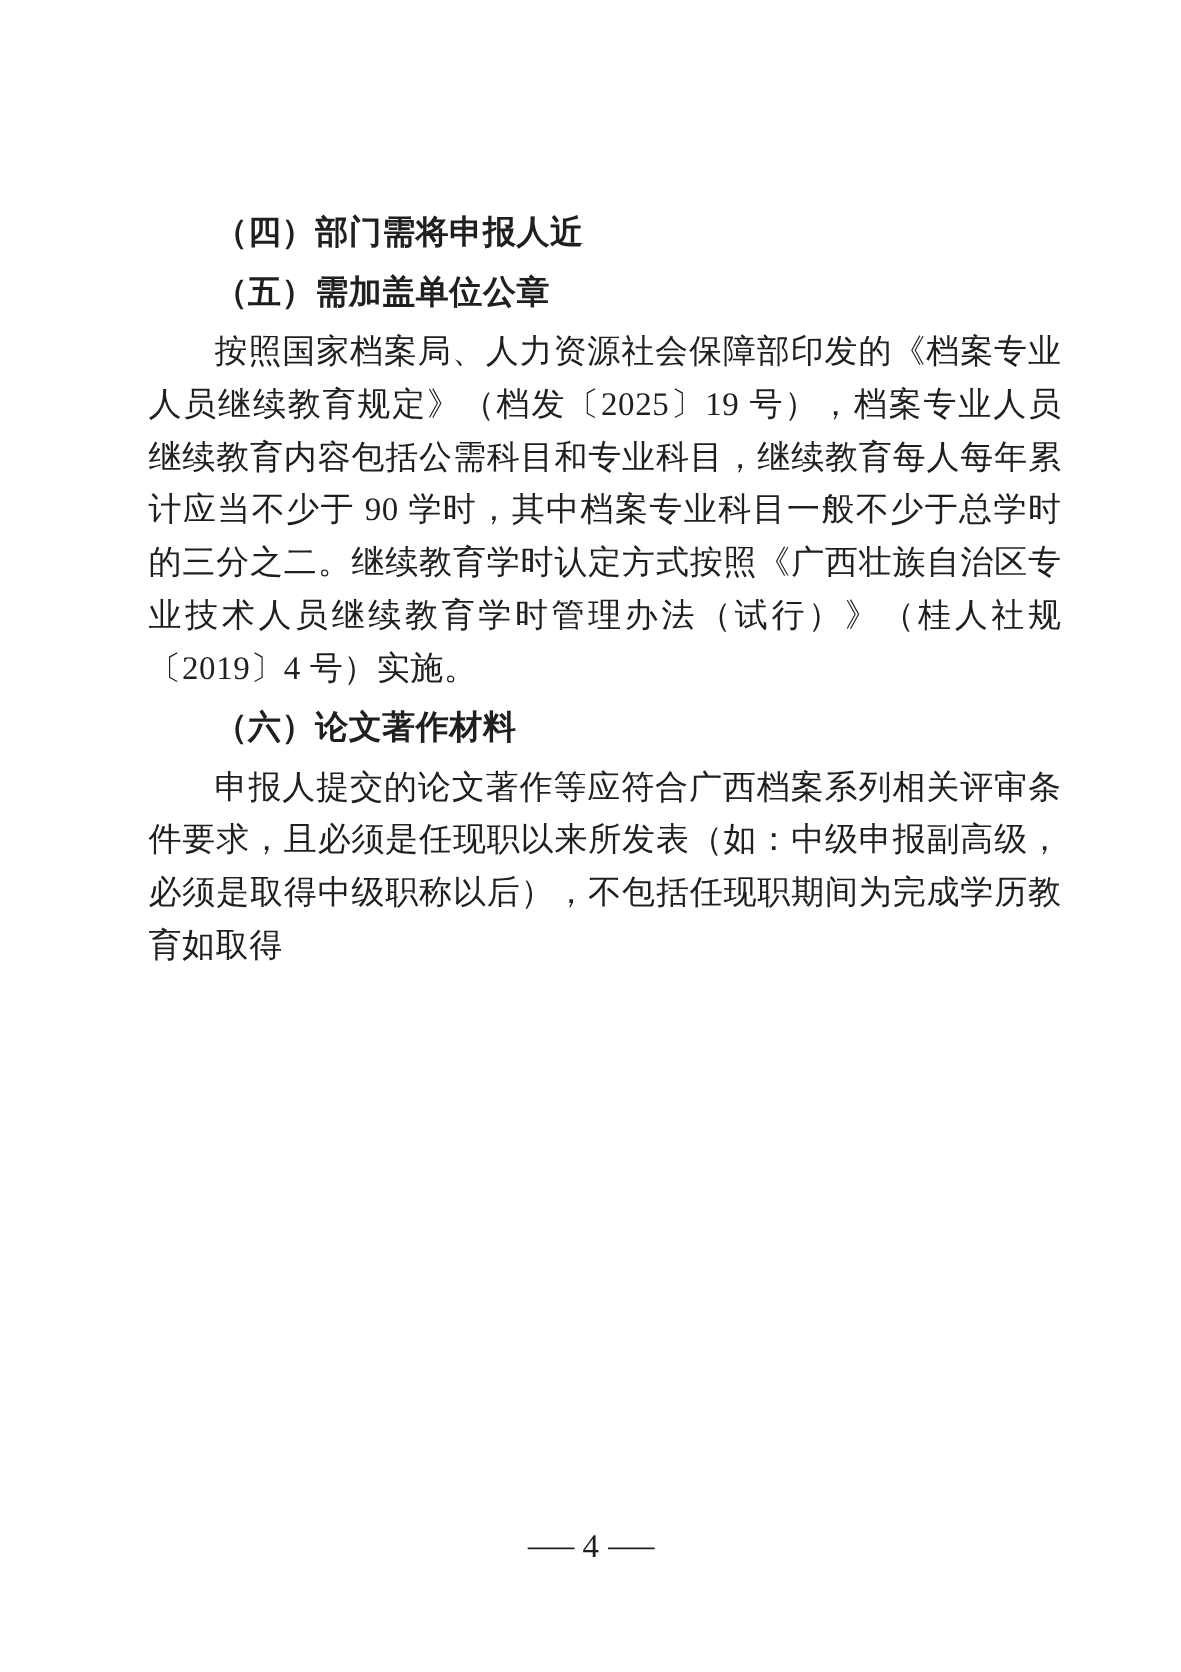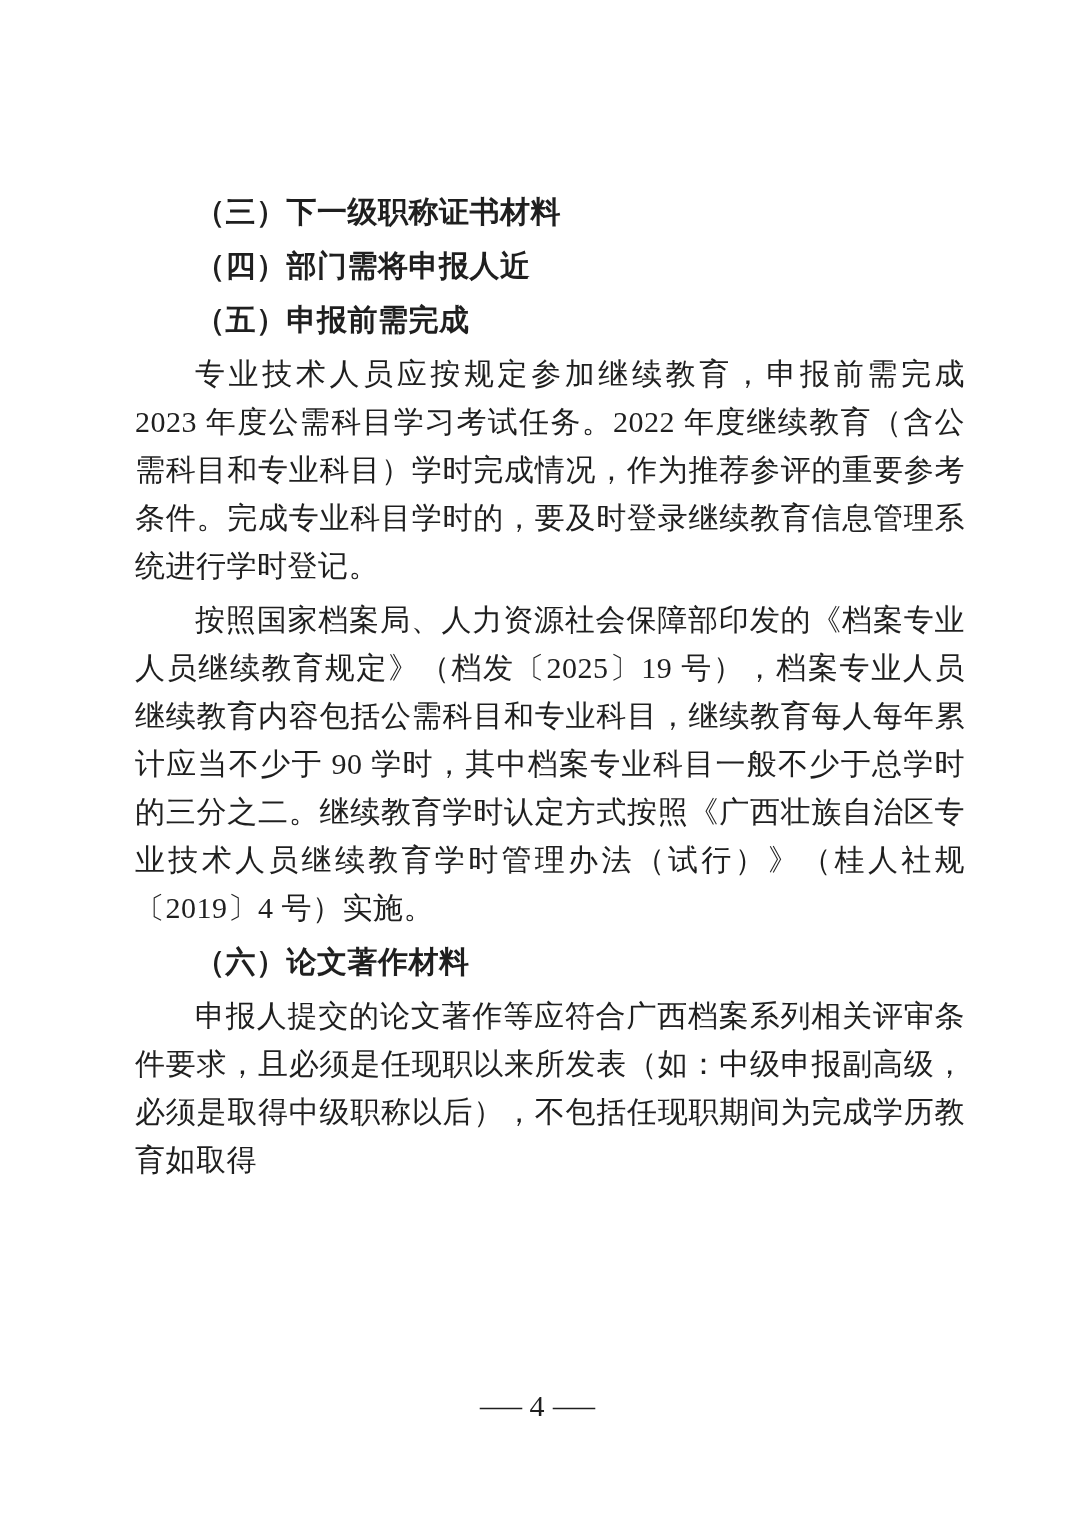--- a/index.html
+++ b/index.html
@@ -65,29 +65,27 @@
     display: inline-block;
     font-family: "Liberation Serif", "DejaVu Serif", serif;
   }
 </style>
 </head>
 <body>
 
 <div class="page">
 
   <div class="content">
-    <p class="doc-heading">（三）下一级职称证书材料</p>
 
 
     <p class="doc-heading">（四）部门需将申报人近</p>
 
 
-    <p class="doc-heading">（五）申报前需完成</p>
+    <p class="doc-heading">（五）需加盖单位公章</p>
 
-    <p class="doc-para">专业技术人员应按规定参加继续教育，申报前需完成 2023 年度公需科目学习考试任务。2022 年度继续教育（含公需科目和专业科目）学时完成情况，作为推荐参评的重要参考条件。完成专业科目学时的，要及时登录继续教育信息管理系统进行学时登记。</p>
 
     <p class="doc-para">按照国家档案局、人力资源社会保障部印发的《档案专业人员继续教育规定》（档发〔2025〕19 号），档案专业人员继续教育内容包括公需科目和专业科目，继续教育每人每年累计应当不少于 90 学时，其中档案专业科目一般不少于总学时的三分之二。继续教育学时认定方式按照《广西壮族自治区专业技术人员继续教育学时管理办法（试行）》（桂人社规〔2019〕4 号）实施。</p>
 
     <p class="doc-heading">（六）论文著作材料</p>
 
     <p class="doc-para">申报人提交的论文著作等应符合广西档案系列相关评审条件要求，且必须是任现职以来所发表（如：中级申报副高级，必须是取得中级职称以后），不包括任现职期间为完成学历教育如取得</p>
   </div>
 
   <div class="footer">
     <span class="dash">—</span><span class="num">4</span><span class="dash">—</span>

